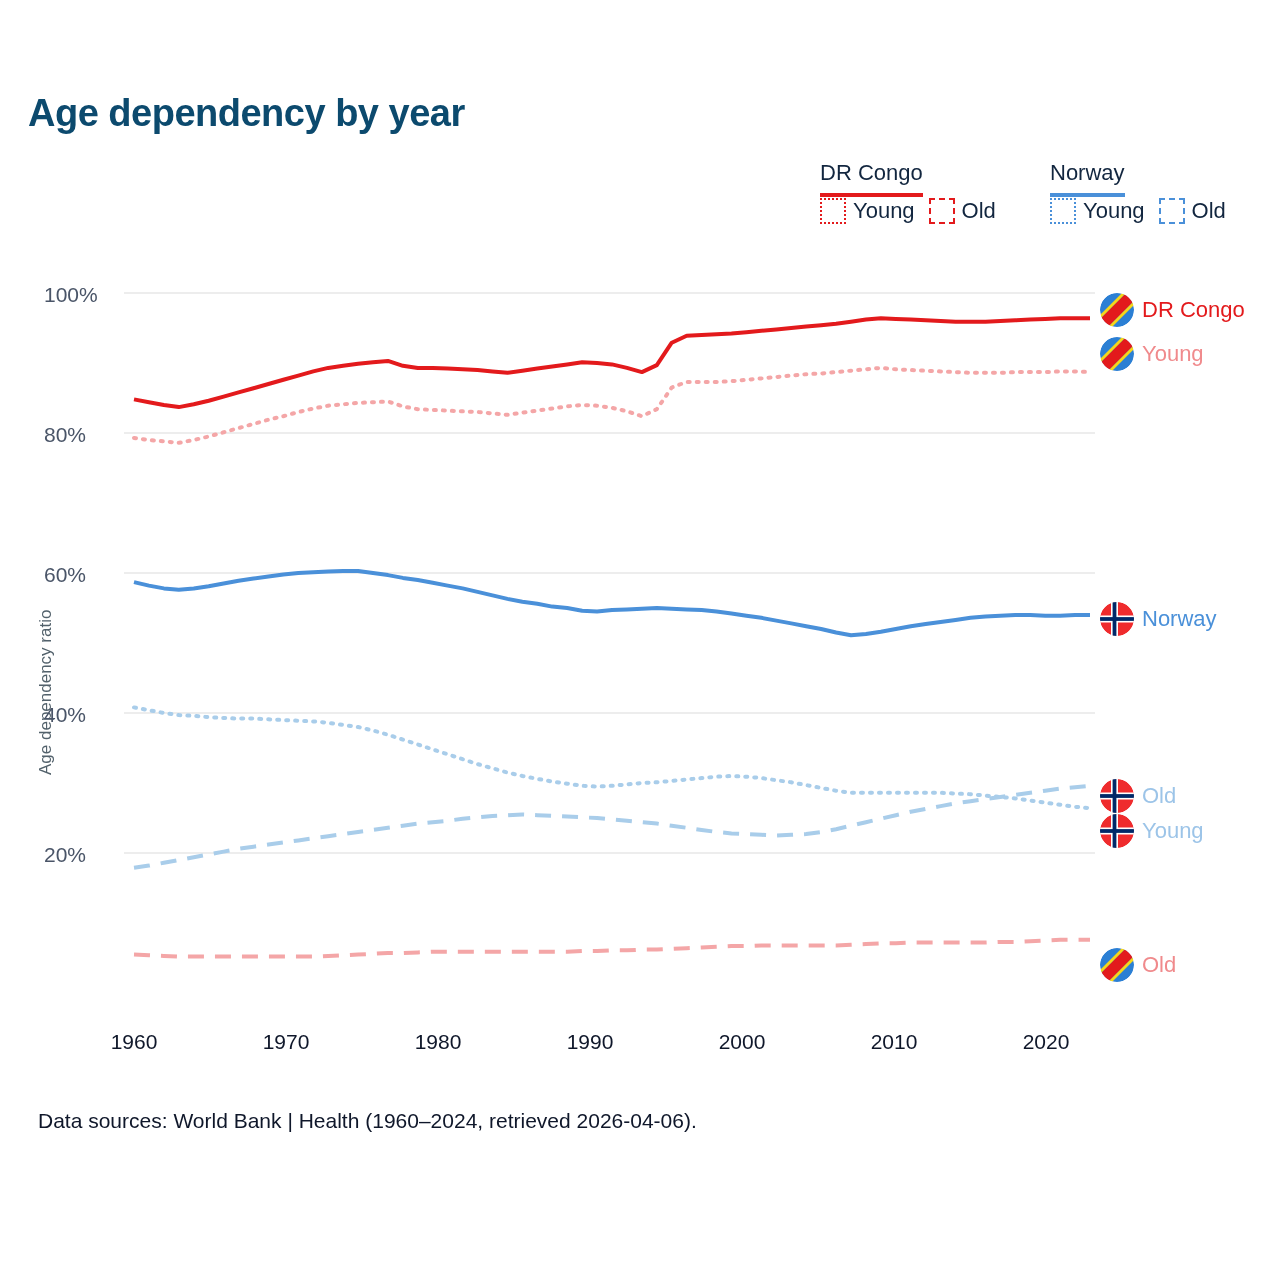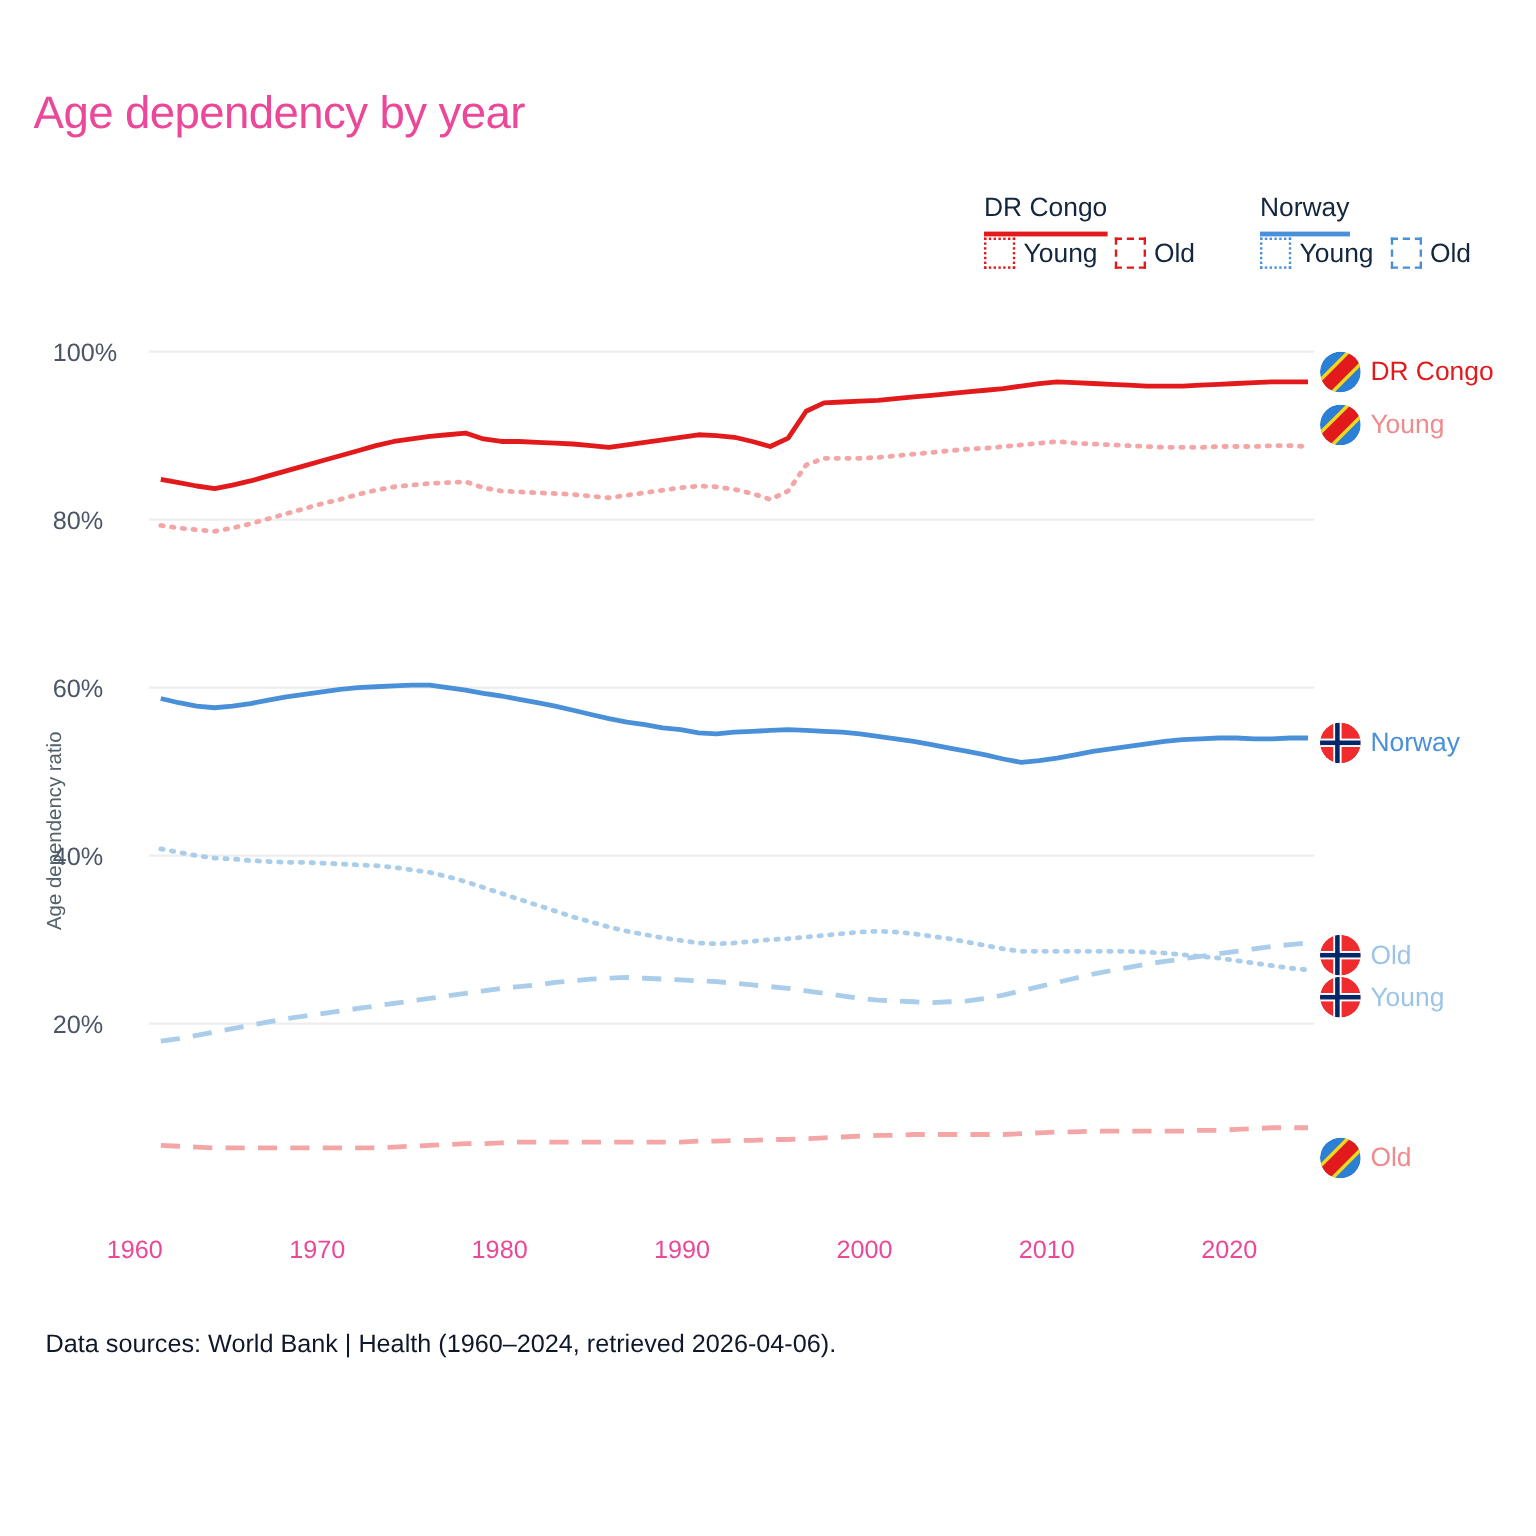--- a/index.html
+++ b/index.html
@@ -16,24 +16,24 @@
     overflow: hidden;
   }
   .page {
     position: relative;
     width: 1280px;
     height: 1280px;
   }
   .title {
     position: absolute;
     left: 28px;
-    top: 74px;
+    top: 92px;
     font-size: 38px;
-    font-weight: normal;
-    color: #ec4899;
+    font-weight: bold;
+    color: #0c4a6e;
     letter-spacing: -0.5px;
   }
 
   
   .legend {
     position: absolute;
     top: 160px;
     left: 812px;
     width: 450px;
     height: 80px;
@@ -104,21 +104,22 @@
     position: absolute;
     right: 1146px;
     font-size: 21px;
     color: #4a5568;
     text-align: left;
     width: 90px;
   }
   .xtick {
     position: absolute;
     font-size: 21px;
-    color: #ec4899;
+    color: #0f172a;
+    text-align: center;
     width: 90px;
   }
   .watermark {
     position: absolute;
     left: 905px;
     top: 300px;
     font-size: 58px;
     font-weight: bold;
     color: #d5d8dc;
     letter-spacing: 1px;

